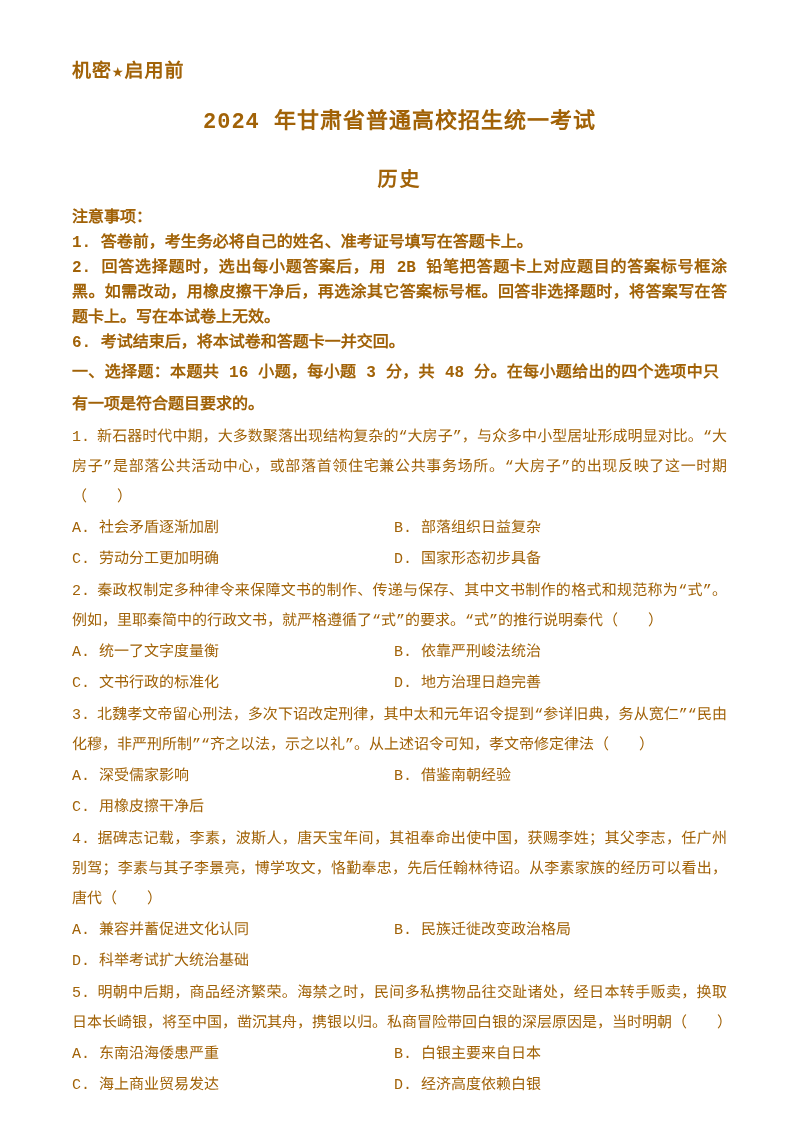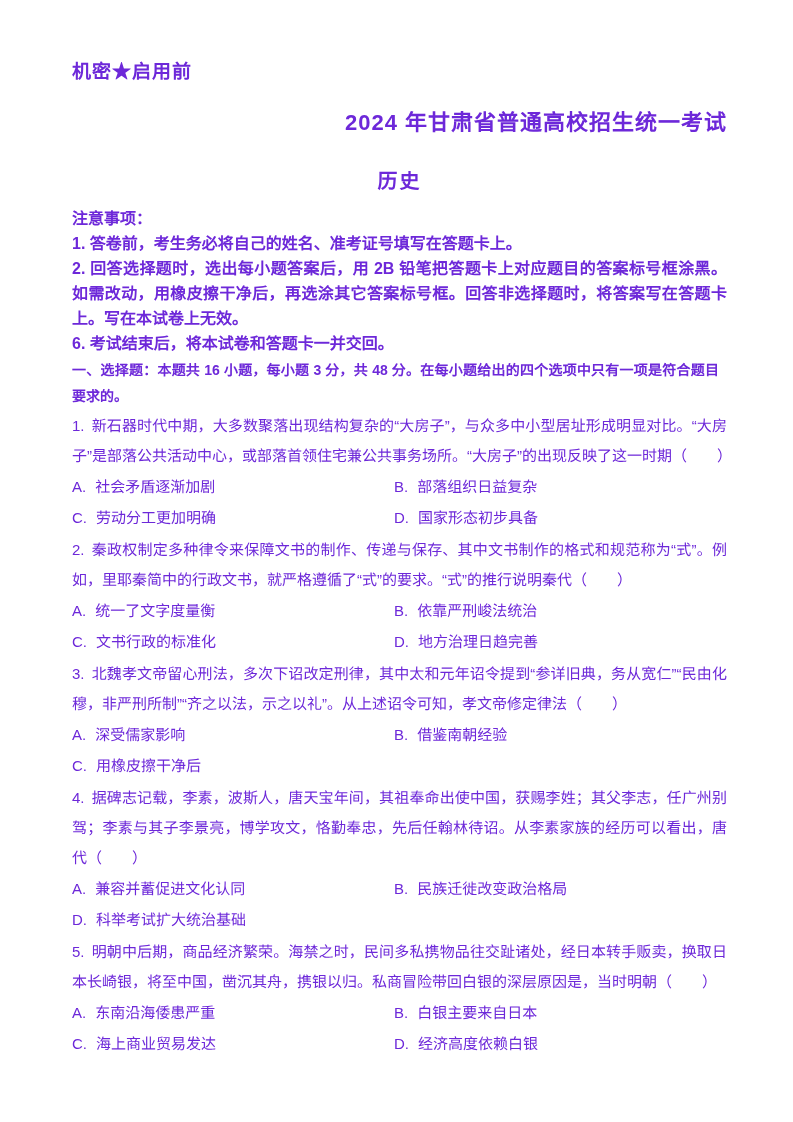--- a/index.html
+++ b/index.html
@@ -8,33 +8,33 @@
     background: #ffffff;
   }
   .page {
     position: relative;
     width: 793px;
     height: 1122px;
     margin: 0 auto;
     background: #ffffff;
     box-sizing: border-box;
     padding: 60px 66px 0 72px;
-    font-family: Liberation Sans, sans-serif;
-    color: #6d28d9;
+    font-family: Liberation Mono, monospace;
+    color: #a16207;
     overflow: hidden;
   }
   .classification {
     font-size: 19px;
     font-weight: bold;
     letter-spacing: 1px;
     line-height: 24px;
   }
   .title {
     margin: 25px 0 7px 0;
-    text-align: right;
+    text-align: center;
     font-size: 22px;
     font-weight: bold;
     line-height: 28px;
     letter-spacing: 1px;
   }
   .subject {
     margin: 31px 0 0 0;
     text-align: center;
     font-size: 20px;
     font-weight: bold;
@@ -47,23 +47,23 @@
     font-weight: bold;
     line-height: 25px;
   }
   .notice p {
     margin: 0;
     text-align: justify;
     text-justify: inter-ideograph;
   }
   .section-heading {
     margin: 1px 8px 0 0;
-    font-size: 14px;
+    font-size: 16px;
     font-weight: bold;
-    line-height: 26px;
+    line-height: 32px;
     text-align: justify;
     text-justify: inter-ideograph;
   }
   .questions {
     font-size: 15px;
     font-weight: normal;
   }
   .question {
     margin-top: 2px;
   }

